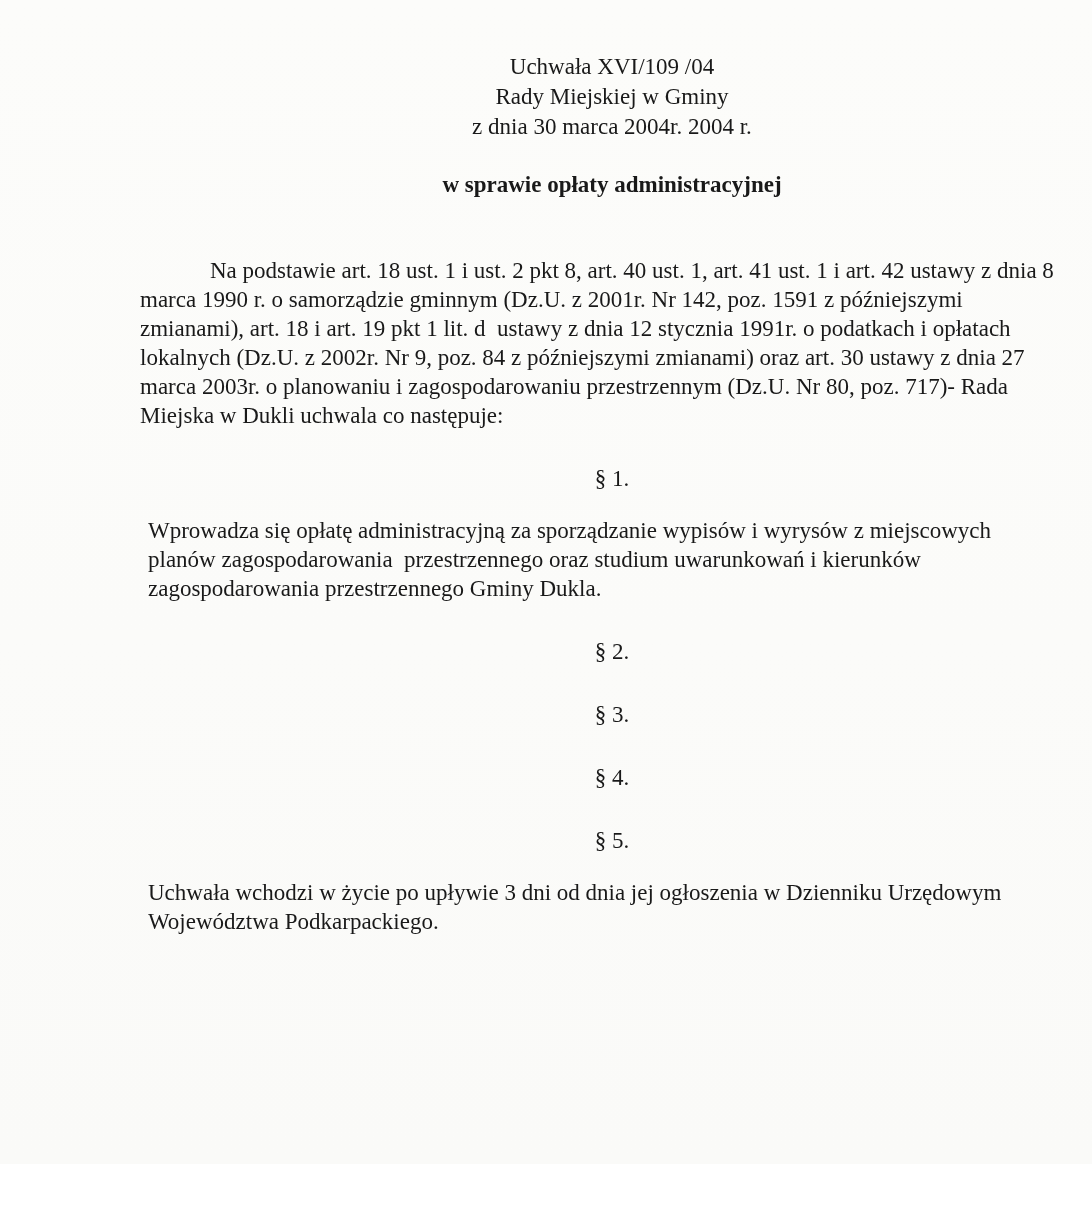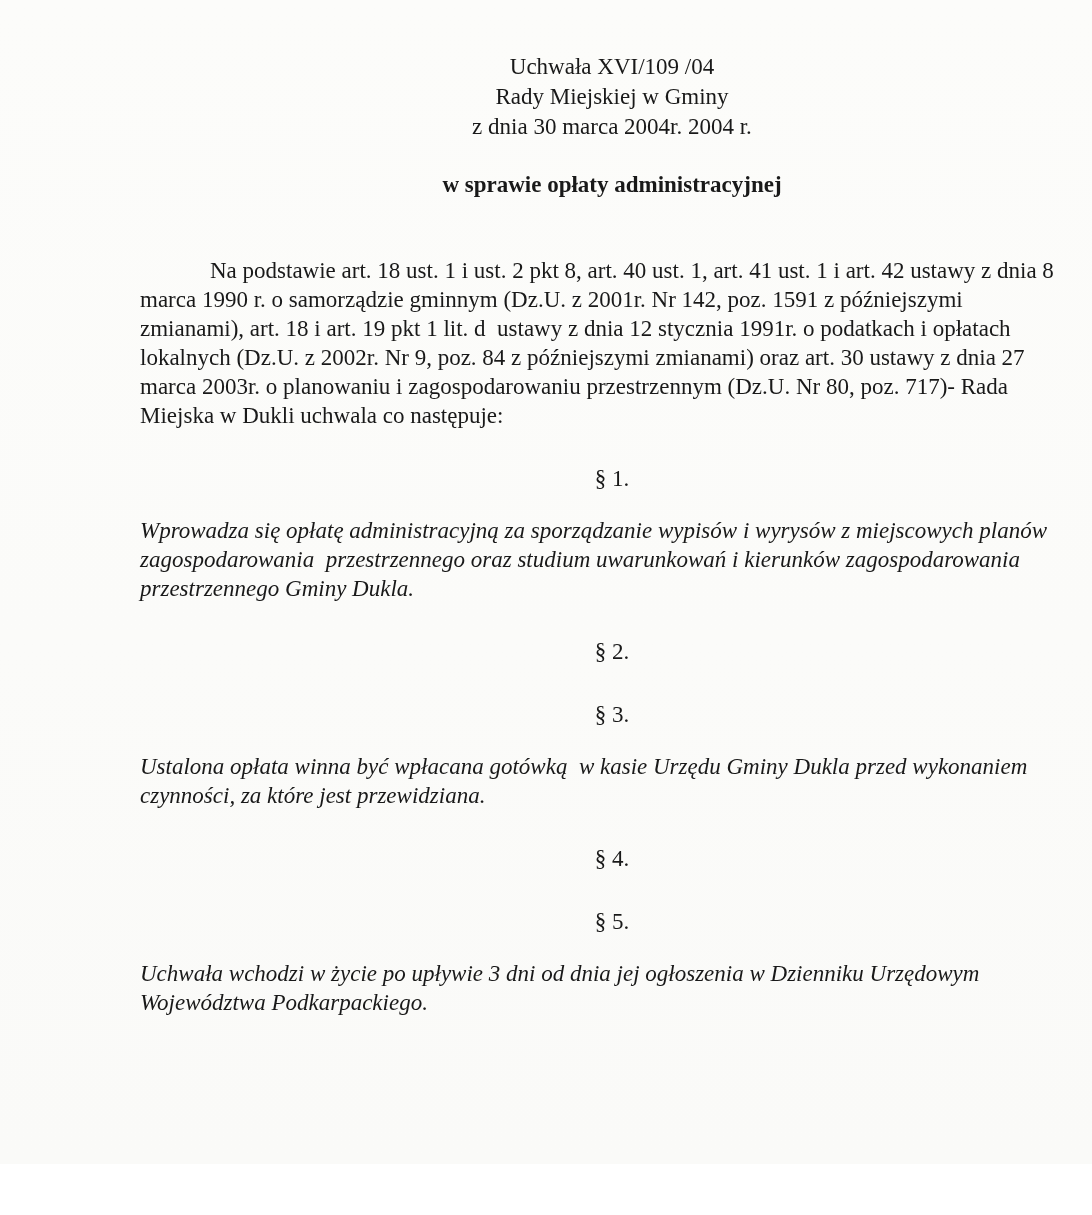--- a/index.html
+++ b/index.html
@@ -40,24 +40,23 @@
     margin: 56px 0 14px 0;
     text-indent: 70px;
     white-space: pre-wrap;
     text-align: left;
   }
   .section-number {
     margin: 34px 0 23px 0;
     white-space: pre-wrap;
   }
   .section-text {
-    margin: 0;
+    margin: 8px;
     white-space: pre-wrap;
     text-align: left;
-    font-style: italic;
   }
 </style>
 </head>
 <body>
 
 <div class="page">
 
   <div class="doc-header centered">
     <div>Uchwała XVI/109  /04</div>
     <div>Rady Miejskiej w Gminy</div>
@@ -67,20 +66,19 @@
   <div class="doc-subject centered">w sprawie opłaty administracyjnej</div>
 
   <p class="preamble">Na podstawie art. 18 ust. 1 i ust. 2 pkt 8, art. 40 ust. 1, art. 41 ust. 1 i art. 42 ustawy z dnia 8 marca 1990 r. o samorządzie gminnym (Dz.U. z 2001r. Nr 142, poz. 1591 z późniejszymi zmianami), art. 18 i art. 19 pkt 1 lit. d  ustawy z dnia 12 stycznia 1991r. o podatkach i opłatach lokalnych (Dz.U. z 2002r. Nr 9, poz. 84 z późniejszymi zmianami) oraz art. 30 ustawy z dnia 27 marca 2003r. o planowaniu i zagospodarowaniu przestrzennym (Dz.U. Nr 80, poz. 717)- Rada Miejska w Dukli uchwala co następuje:</p>
 
   <div class="section-number centered">§ 1.</div>
   <p class="section-text">Wprowadza się opłatę administracyjną za sporządzanie wypisów i wyrysów z miejscowych planów zagospodarowania  przestrzennego oraz studium uwarunkowań i kierunków zagospodarowania przestrzennego Gminy Dukla.</p>
 
   <div class="section-number centered">§ 2.</div>
 
   <div class="section-number centered">§ 3.</div>
-  <p class="section-text">Ustalona opłata winna być wpłacana gotówką  w kasie Urzędu Gminy Dukla przed wykonaniem czynności, za które jest przewidziana.</p>
 
   <div class="section-number centered">§ 4.</div>
 
   <div class="section-number centered">§ 5.</div>
   <p class="section-text">Uchwała wchodzi w życie po upływie 3 dni od dnia jej ogłoszenia w Dzienniku Urzędowym Województwa Podkarpackiego.</p>
 
 </div>
 
 </body></html>

